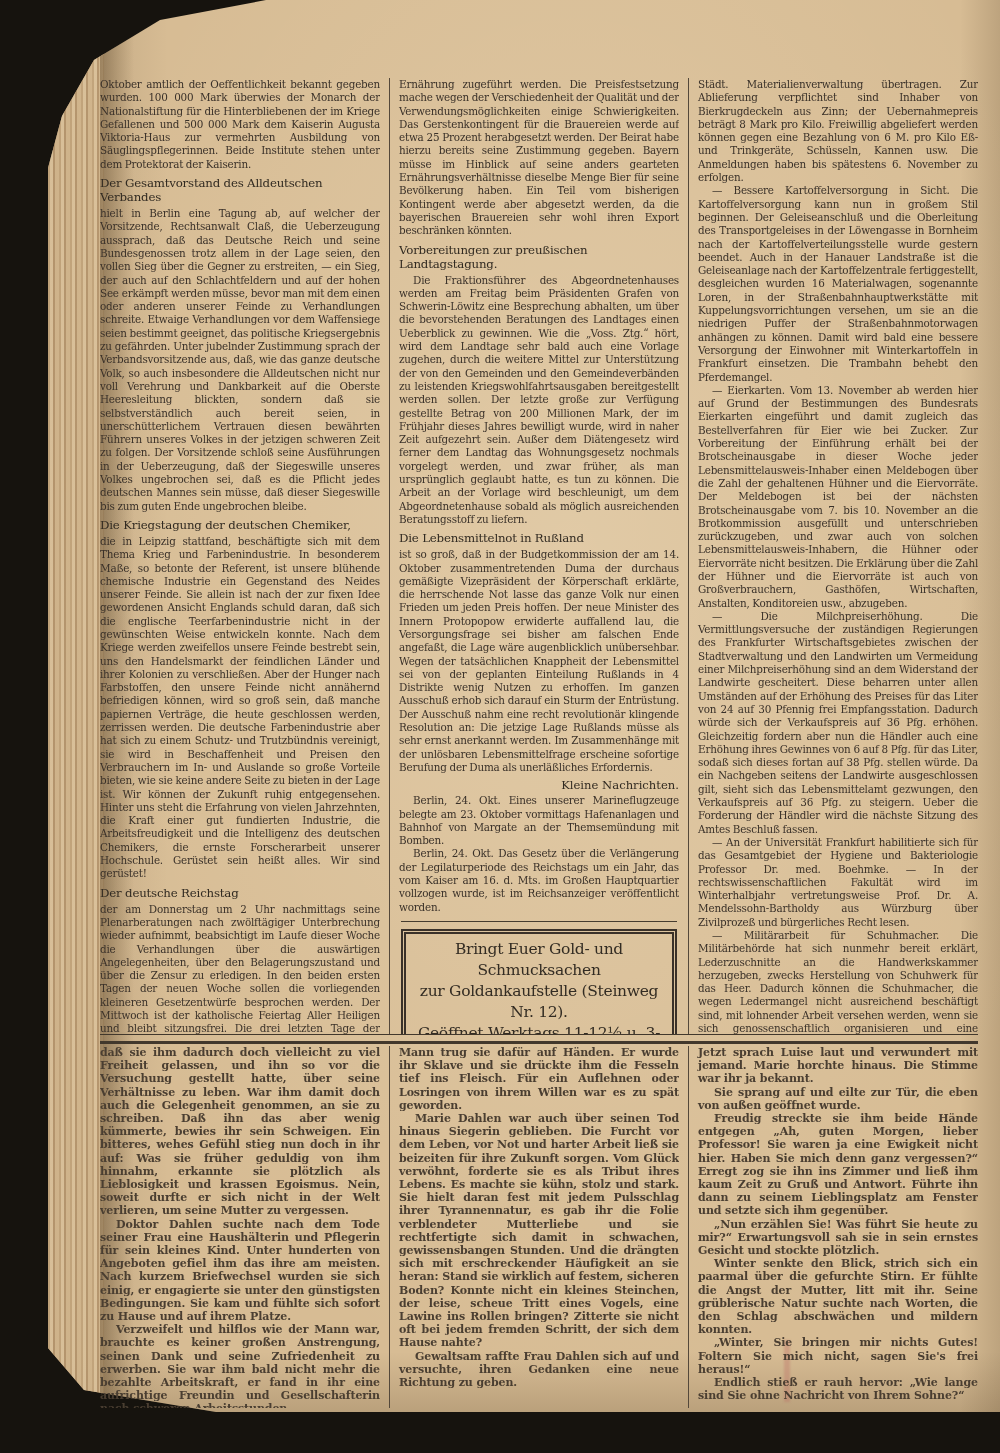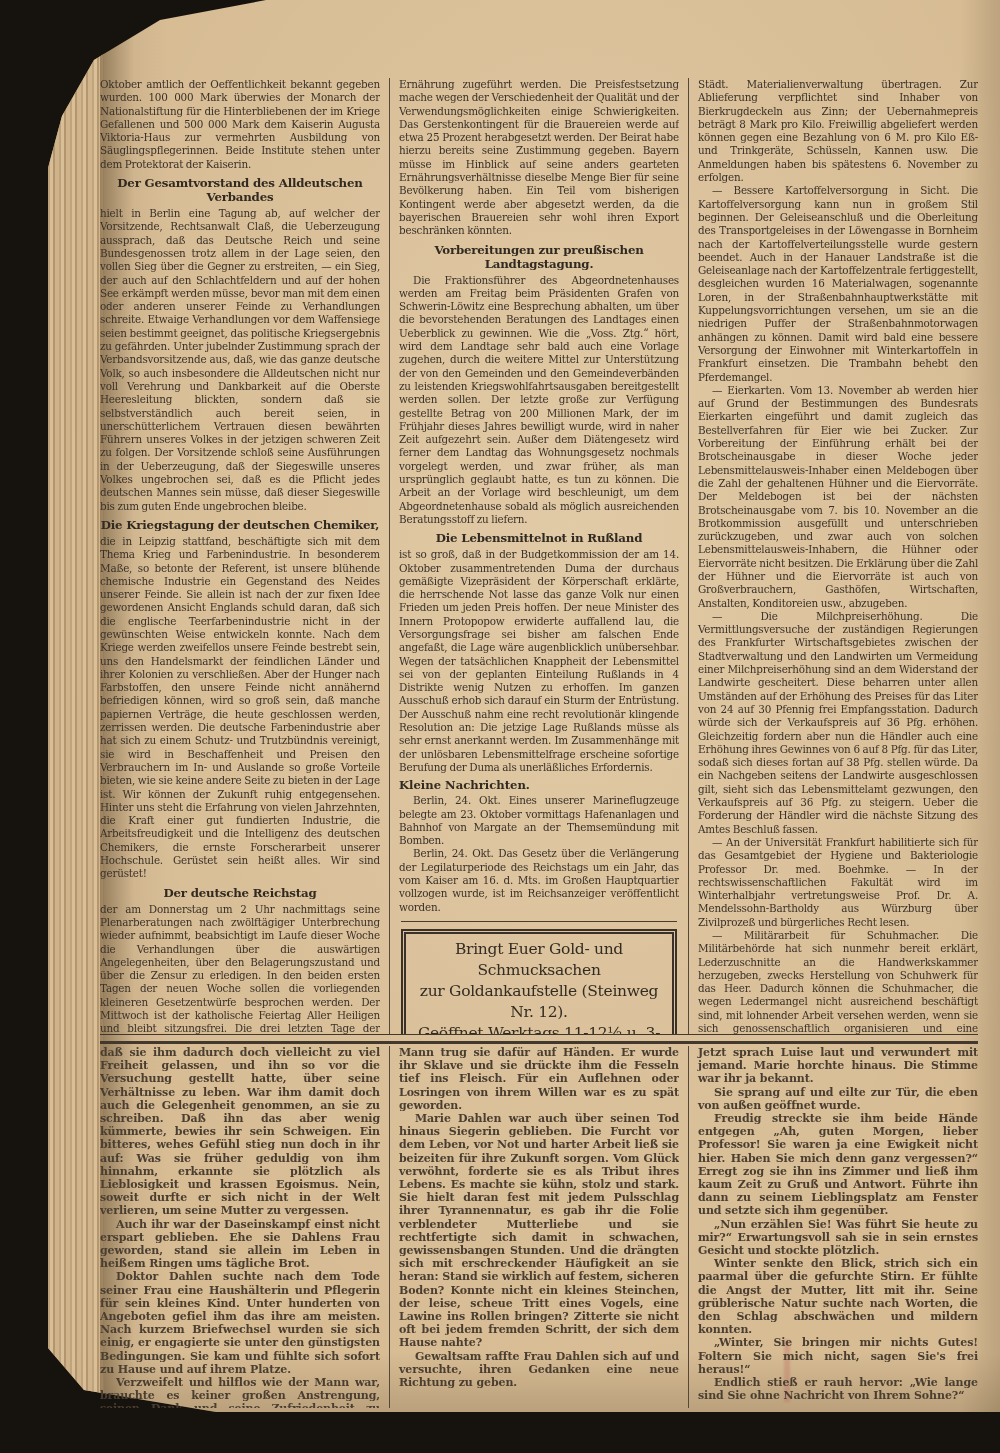--- a/index.html
+++ b/index.html
@@ -40,24 +40,24 @@
     position:absolute;left:100px;top:1034px;width:878px;height:6px;
     border-top:1.5px solid #42382c;border-bottom:3px solid #42382c;
   }
   
   .para{
     margin:0;font-size:10.4px;line-height:13.3px;text-align:justify;
     letter-spacing:-0.2px;word-spacing:-0.4px;text-indent:14px;
   }
   .para.flush{text-indent:0;}
   .art-head{
-    font-weight:bold;text-align:center;font-size:11.8px;line-height:14px;
+    font-weight:normal;text-align:left;font-size:11.8px;line-height:14px;
     margin:5px 0 3px;color:#312a21;letter-spacing:-0.2px;
   }
-  .sub-head{font-weight:bold;text-align:left;font-size:11.6px;margin:4px 0 2px;color:#312a21;}
+  .sub-head{font-weight:normal;text-align:right;font-size:11.6px;margin:4px 0 2px;color:#312a21;}
   .thin-rule{border-top:1.5px solid #463c2f;margin:7px 2px;}
   .ad-box{
     border:5px double #3a3129;margin:2px 2px;padding:5px 9px;
     font-weight:normal;font-size:15.5px;line-height:21px;color:#332c23;
     text-align:center;letter-spacing:-0.3px;
   }
   .bottom-zone .para{
     font-size:11px;line-height:13.2px;font-weight:bold;color:#4a3e31;
     letter-spacing:-0.1px;word-spacing:0;text-indent:16px;
   }
@@ -109,21 +109,20 @@
       </div>
   </div>
 </div>
 
 <div class="section-divider"></div>
 
 <div class="text-zone bottom-zone">
   <div class="cols">
     <div class="col">
         <p class="para flush">daß sie ihm dadurch doch vielleicht zu viel Freiheit gelassen, und ihn so vor die Versuchung gestellt hatte, über seine Verhältnisse zu leben. War ihm damit doch auch die Gelegenheit genommen, an sie zu schreiben. Daß ihn das aber wenig kümmerte, bewies ihr sein Schweigen. Ein bitteres, wehes Gefühl stieg nun doch in ihr auf: Was sie früher geduldig von ihm hinnahm, erkannte sie plötzlich als Lieblosigkeit und krassen Egoismus. Nein, soweit durfte er sich nicht in der Welt verlieren, um seine Mutter zu vergessen.</p>
-        <p class="para">Auch ihr war der Daseinskampf einst nicht erspart geblieben. Ehe sie Dahlens Frau geworden, stand sie allein im Leben in heißem Ringen ums tägliche Brot.</p>
         <p class="para">Doktor Dahlen suchte nach dem Tode seiner Frau eine Haushälterin und Pflegerin für sein kleines Kind. Unter hunderten von Angeboten gefiel ihm das ihre am meisten. Nach kurzem Briefwechsel wurden sie sich einig, er engagierte sie unter den günstigsten Bedingungen. Sie kam und fühlte sich sofort zu Hause und auf ihrem Platze.</p>
         <p class="para">Verzweifelt und hilflos wie der Mann war, brauchte es keiner großen Anstrengung, seinen Dank und seine Zufriedenheit zu erwerben. Sie war ihm bald nicht mehr die bezahlte Arbeitskraft, er fand in ihr eine aufrichtige Freundin und Gesellschafterin nach schweren Arbeitsstunden.</p>
       </div>
     <div class="col">
         <p class="para flush">Mann trug sie dafür auf Händen. Er wurde ihr Sklave und sie drückte ihm die Fesseln tief ins Fleisch. Für ein Auflehnen oder Losringen von ihrem Willen war es zu spät geworden.</p>
         <p class="para">Marie Dahlen war auch über seinen Tod hinaus Siegerin geblieben. Die Furcht vor dem Leben, vor Not und harter Arbeit ließ sie beizeiten für ihre Zukunft sorgen. Vom Glück verwöhnt, forderte sie es als Tribut ihres Lebens. Es machte sie kühn, stolz und stark. Sie hielt daran fest mit jedem Pulsschlag ihrer Tyrannennatur, es gab ihr die Folie verblendeter Mutterliebe und sie rechtfertigte sich damit in schwachen, gewissensbangen Stunden. Und die drängten sich mit erschreckender Häufigkeit an sie heran: Stand sie wirklich auf festem, sicheren Boden? Konnte nicht ein kleines Steinchen, der leise, scheue Tritt eines Vogels, eine Lawine ins Rollen bringen? Zitterte sie nicht oft bei jedem fremden Schritt, der sich dem Hause nahte?</p>
         <p class="para">Gewaltsam raffte Frau Dahlen sich auf und versuchte, ihren Gedanken eine neue Richtung zu geben.</p>
       </div>
     <div class="col">
         <p class="para flush">Jetzt sprach Luise laut und verwundert mit jemand. Marie horchte hinaus. Die Stimme war ihr ja bekannt.</p>

